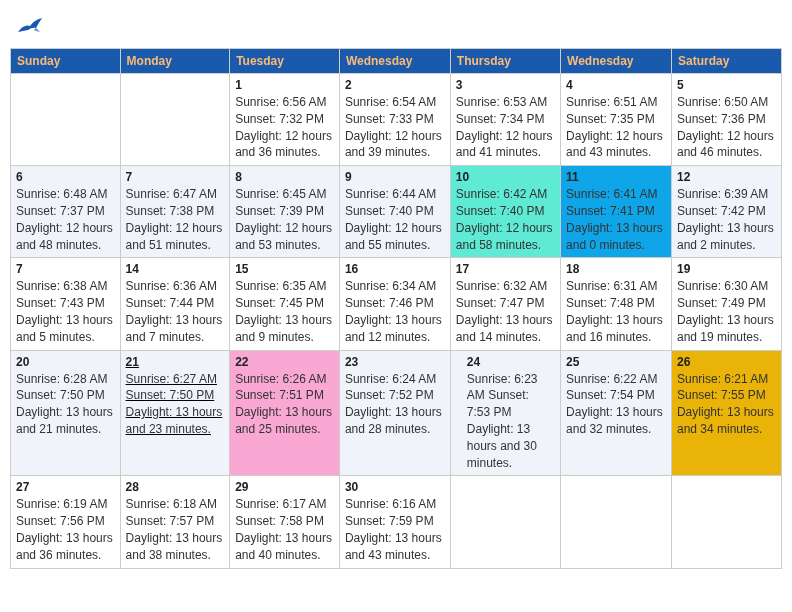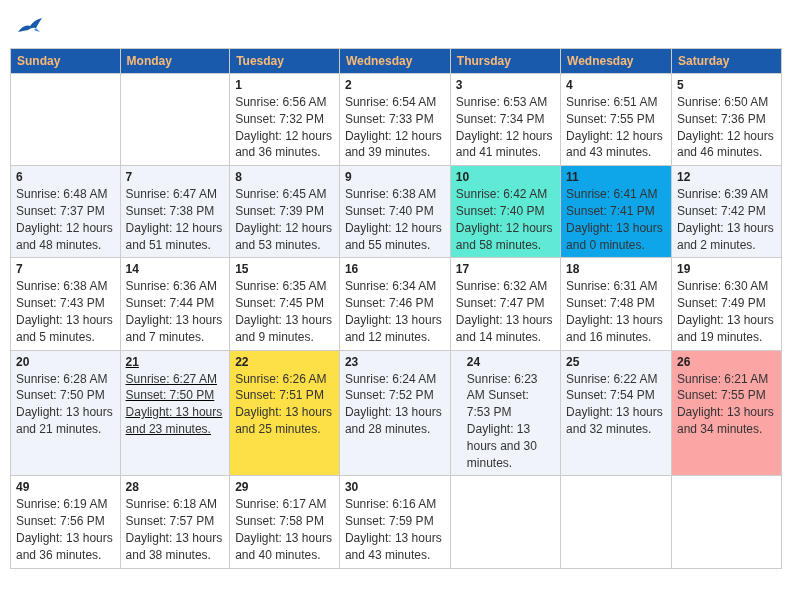--- a/index.html
+++ b/index.html
@@ -141,21 +141,21 @@
         </td>
         <td>
           <span class="day-number">3</span>
           <div class="day-info">Sunrise: 6:53 AM
 Sunset: 7:34 PM
 Daylight: 12 hours and 41 minutes.</div>
         </td>
         <td>
           <span class="day-number">4</span>
           <div class="day-info">Sunrise: 6:51 AM
-Sunset: 7:55 PM
+Sunset: 7:35 PM
 Daylight: 12 hours and 43 minutes.</div>
         </td>
         <td>
           <span class="day-number">5</span>
           <div class="day-info">Sunrise: 6:50 AM
 Sunset: 7:36 PM
 Daylight: 12 hours and 46 minutes.</div>
         </td>
       </tr>
       <tr>
@@ -172,21 +172,21 @@
 Daylight: 12 hours and 51 minutes.</div>
         </td>
         <td style="background: rgb(240, 244, 250);">
           <span class="day-number">8</span>
           <div class="day-info">Sunrise: 6:45 AM
 Sunset: 7:39 PM
 Daylight: 12 hours and 53 minutes.</div>
         </td>
         <td style="background: rgb(240, 244, 250);">
           <span class="day-number">9</span>
-          <div class="day-info">Sunrise: 6:38 AM
+          <div class="day-info">Sunrise: 6:44 AM
 Sunset: 7:40 PM
 Daylight: 12 hours and 55 minutes.</div>
         </td>
         <td style="background: #5eead4;">
           <span class="day-number">10</span>
           <div class="day-info">Sunrise: 6:42 AM
 Sunset: 7:40 PM
 Daylight: 12 hours and 58 minutes.</div>
         </td>
         <td style="background: #0ea5e9;">
@@ -252,21 +252,21 @@
           <div class="day-info">Sunrise: 6:28 AM
 Sunset: 7:50 PM
 Daylight: 13 hours and 21 minutes.</div>
         </td>
         <td style="background: rgb(240, 244, 250); text-decoration: underline;">
           <span class="day-number">21</span>
           <div class="day-info">Sunrise: 6:27 AM
 Sunset: 7:50 PM
 Daylight: 13 hours and 23 minutes.</div>
         </td>
-        <td style="background: #fde047;">
+        <td style="background: #f9a8d4;">
           <span class="day-number">22</span>
           <div class="day-info">Sunrise: 6:26 AM
 Sunset: 7:51 PM
 Daylight: 13 hours and 25 minutes.</div>
         </td>
         <td style="background: rgb(240, 244, 250);">
           <span class="day-number">23</span>
           <div class="day-info">Sunrise: 6:24 AM
 Sunset: 7:52 PM
 Daylight: 13 hours and 28 minutes.</div>
@@ -276,30 +276,30 @@
           <div class="day-info">Sunrise: 6:23 AM
 Sunset: 7:53 PM
 Daylight: 13 hours and 30 minutes.</div>
         </td>
         <td style="background: rgb(240, 244, 250);">
           <span class="day-number">25</span>
           <div class="day-info">Sunrise: 6:22 AM
 Sunset: 7:54 PM
 Daylight: 13 hours and 32 minutes.</div>
         </td>
-        <td style="background: #fca5a5;">
+        <td style="background: #eab308;">
           <span class="day-number">26</span>
           <div class="day-info">Sunrise: 6:21 AM
 Sunset: 7:55 PM
 Daylight: 13 hours and 34 minutes.</div>
         </td>
       </tr>
       <tr>
         <td>
-          <span class="day-number">49</span>
+          <span class="day-number">27</span>
           <div class="day-info">Sunrise: 6:19 AM
 Sunset: 7:56 PM
 Daylight: 13 hours and 36 minutes.</div>
         </td>
         <td>
           <span class="day-number">28</span>
           <div class="day-info">Sunrise: 6:18 AM
 Sunset: 7:57 PM
 Daylight: 13 hours and 38 minutes.</div>
         </td>

